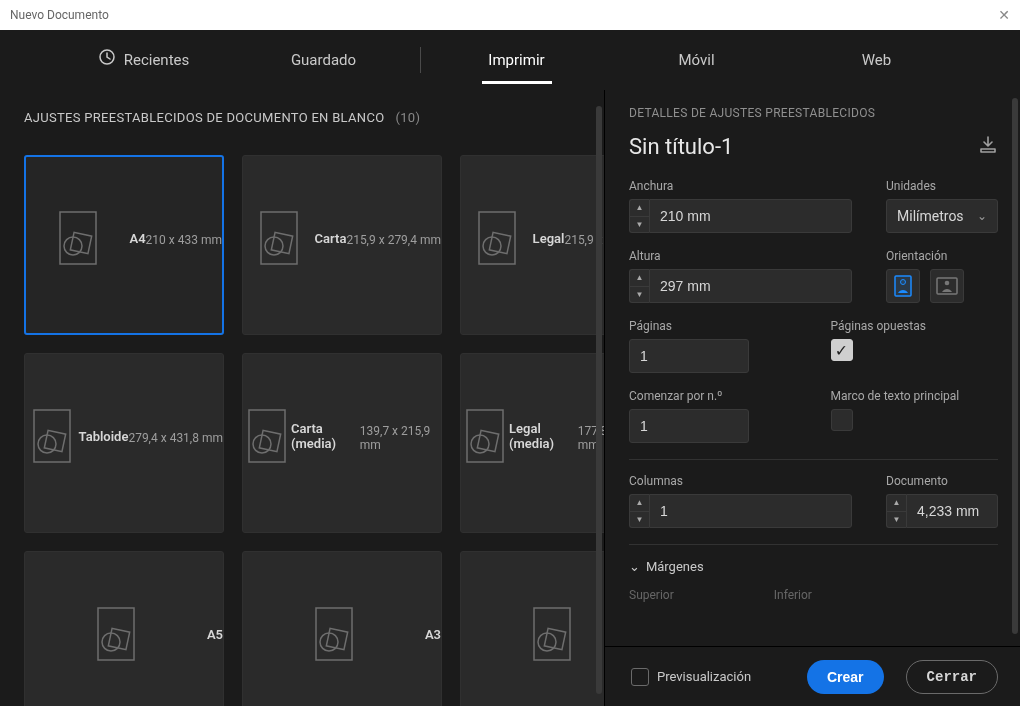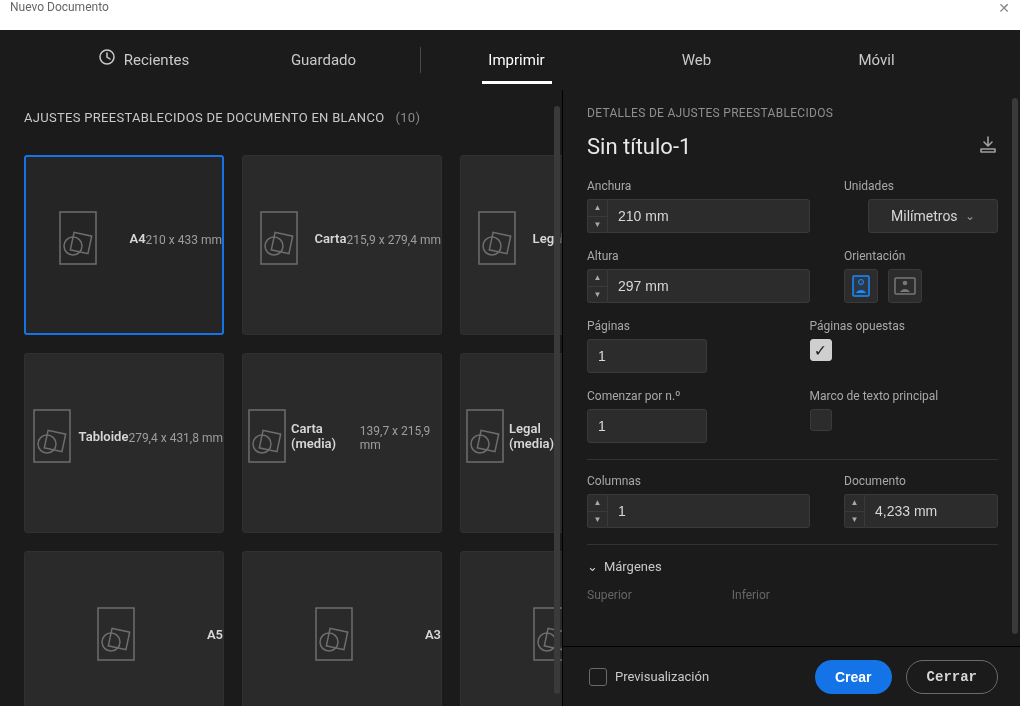--- a/index.html
+++ b/index.html
@@ -1,17 +1,17 @@
 <!DOCTYPE html>
 <html><head>
 <meta charset="utf-8">
 <style>
   * { box-sizing: border-box; }
   html, body { margin:0; padding:0; width:1020px; height:706px; font-family: -apple-system, "Segoe UI", Roboto, sans-serif; background:#fff; overflow:hidden; }
-  .titlebar { height:30px; background:#fff; display:flex; justify-content:space-between; padding:0 10px; font-size:12px; color:#666; border-bottom:1px solid #fff; }
+  .titlebar { height:30px; background:#fff; display:flex; align-items:center; justify-content:space-between; padding:0 10px; font-size:12px; color:#666; border-bottom:1px solid #fff; }
   .close-x { color:#888; font-size:14px; cursor:pointer; }
   .main-dark { background:#1b1b1b; height:676px; width:1020px; display:flex; flex-direction:column; }
   .tabs-row { height:60px; display:flex; align-items:center; justify-content:center; gap:0; }
   .tab { color:#c9c9c9; font-size:15px; width:180px; text-align:center; height:60px; line-height:60px; cursor:pointer; position:relative; }
   .tab.active { color:#fff; }
   .tab.active::after { content:""; position:absolute; left:50%; transform:translateX(-50%); bottom:6px; width:70px; height:3px; background:#fff; }
   .tab .clock-icon { display:inline-block; vertical-align:middle; margin-right:8px; }
   .vdiv { width:1px; height:26px; background:#4a4a4a; align-self:center; margin:0 6px; }
   .body-split { display:flex; flex:1; min-height:0; }
   
@@ -33,32 +33,32 @@
   .save-icon { color:#a0a0a0; }
   .field-row { display:flex; gap:34px; margin-bottom:16px; }
   .field { flex:1; }
   .field-label { color:#a8a8a8; font-size:12px; margin-bottom:6px; display:block; }
   .stepper { display:flex; height:34px; }
   .step-btns { width:20px; background:#2c2c2c; border:1px solid #3a3a3a; border-right:none; display:flex; flex-direction:column; border-radius:3px 0 0 3px; }
   .step-btns span { flex:1; display:flex; align-items:center; justify-content:center; color:#aaa; font-size:8px; cursor:pointer; }
   .step-btns span:first-child { border-bottom:1px solid #3a3a3a; }
   .text-input { height:34px; background:#2c2c2c; border:1px solid #3a3a3a; color:#d7d7d7; padding:0 10px; font-size:14px; border-radius:0 3px 3px 0; flex:1; min-width:0; outline:none; }
   .plain-input { height:34px; background:#2c2c2c; border:1px solid #3a3a3a; color:#d7d7d7; padding:0 10px; font-size:14px; border-radius:3px; width:120px; outline:none; }
-  .select-box { height:34px; background:#2c2c2c; border:1px solid #3a3a3a; color:#d7d7d7; padding:0 22px; font-size:14px; border-radius:3px; width:130px; display:flex; align-items:center; justify-content:space-between; cursor:pointer;margin-left:24px; }
+  .select-box { height:34px; background:#2c2c2c; border:1px solid #3a3a3a; color:#d7d7d7; padding:0 10px; font-size:14px; border-radius:3px; width:112px; display:flex; align-items:center; justify-content:space-between; cursor:pointer; }
   .select-box .chev { color:#999; font-size:12px; }
   .orient-row { display:flex; gap:10px; }
   .orient-btn { width:34px; height:34px; background:#2c2c2c; border:1px solid #3a3a3a; border-radius:3px; display:flex; align-items:center; justify-content:center; cursor:pointer; }
   .orient-btn.active svg rect, .orient-btn.active svg circle { stroke:#1b8bff; fill:#1b8bff22; }
   .checkbox-btn { width:22px; height:22px; background:#2c2c2c; border:1px solid #3a3a3a; border-radius:3px; display:flex; align-items:center; justify-content:center; cursor:pointer; }
   .checkbox-btn.checked { background:#cfcfcf; border-color:#cfcfcf; color:#222; }
   .divider-h { height:1px; background:#323232; margin:10px 0 14px; }
   .section-toggle { color:#c9c9c9; font-size:13px; display:flex; align-items:center; gap:6px; cursor:pointer; }
   .cut-label { color:#666; font-size:12px; margin-top:14px; }
   
-  .footer-bar { height:60px; border-top:1px solid #000; display:flex; align-items:center; justify-content:flex-end; gap:14px; padding:0 22px; }
+  .footer-bar { height:60px; border-top:1px solid #000; display:flex; align-items:center; justify-content:flex-end; gap:22px; padding:0 22px; }
   .preview-check { display:flex; align-items:center; gap:8px; color:#c9c9c9; font-size:13px; margin-right:auto; margin-left:4px; }
   .preview-check .chkbox { width:18px; height:18px; border:1.5px solid #6a6a6a; border-radius:3px; }
   .btn { height:34px; padding:0 20px; border-radius:17px; font-size:14px; font-weight:600; cursor:pointer; display:flex; align-items:center; }
   .btn-primary { background:#1473e6; color:#fff; border:none; }
   .btn-secondary { background:transparent; color:#d7d7d7; border:1.5px solid #6a6a6a;font-family:Liberation Mono, monospace; }
   
   .left-panel::after, .right-scroll::after {
     content:""; position:absolute; top:8px; right:2px; bottom:12px; width:6px; background:#3a3a3a; border-radius:3px;
   }
   .left-panel::after { top:16px; }
@@ -78,22 +78,22 @@
       <span class="clock-icon">
         <svg width="18" height="18" viewBox="0 0 18 18">
             <circle cx="9" cy="9" r="7" fill="none" stroke="#c9c9c9" stroke-width="1.5"></circle>
             <path d="M9 5v4l3 2" stroke="#c9c9c9" stroke-width="1.5" fill="none" stroke-linecap="round"></path>
           </svg>
       </span><span>Recientes</span>
     </div>
     <div class="tab">Guardado</div>
     <div class="vdiv"></div>
     <div class="tab active">Imprimir</div>
+    <div class="tab">Móvil</div>
     <div class="tab">Web</div>
-    <div class="tab">Móvil</div>
   </div>
 
   <div class="body-split">
 
     <div class="left-panel">
       <div class="presets-header">
         <span>AJUSTES PREESTABLECIDOS DE DOCUMENTO EN BLANCO</span>&nbsp;
         <span class="count">(10)</span>
       </div>
       <div class="preset-grid" id="preset-grid">

